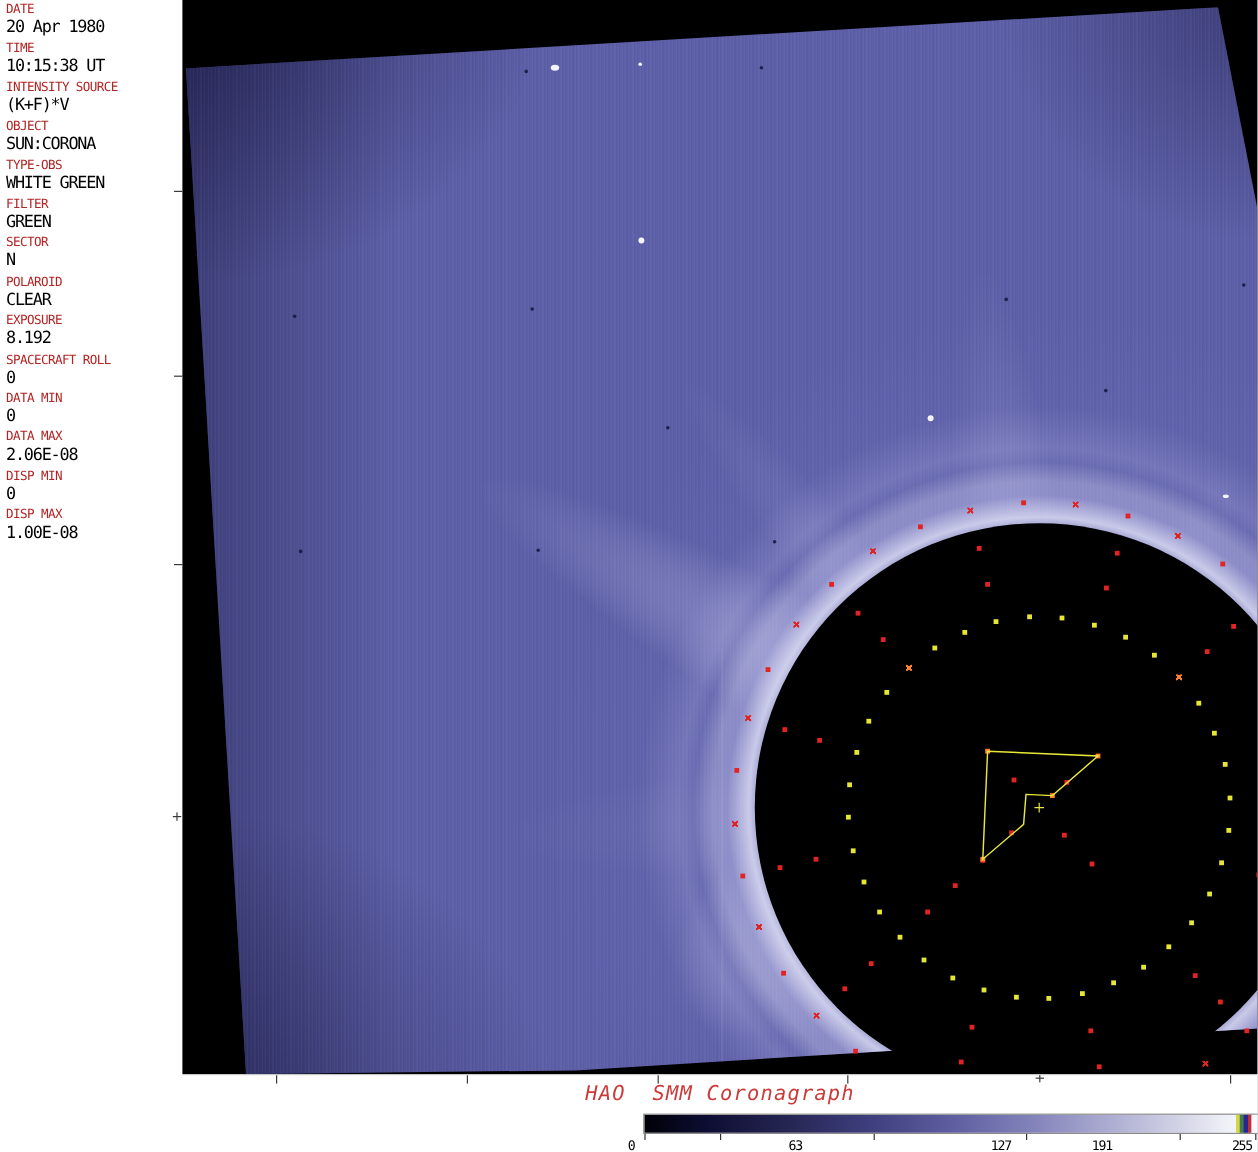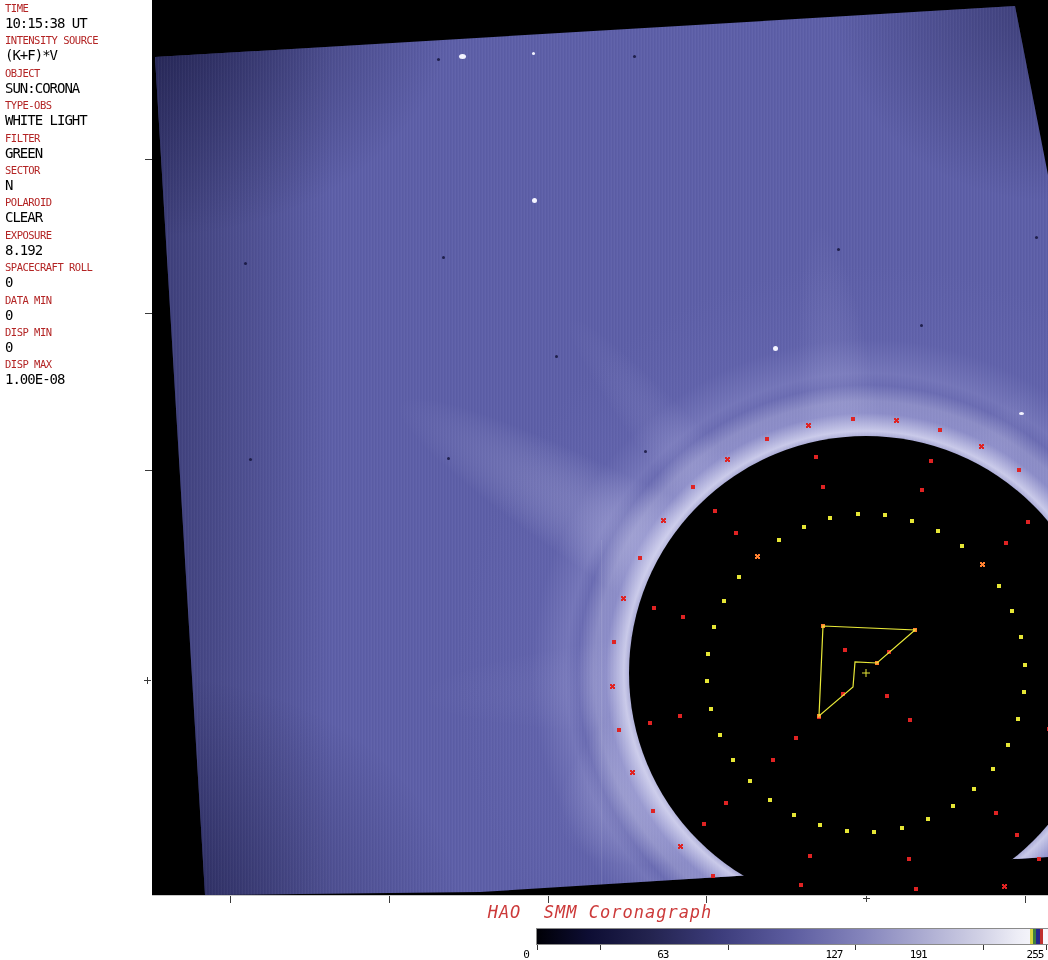--- a/index.html
+++ b/index.html
@@ -57,34 +57,38 @@
                    #8585bc 64%,#adadd2 76%,#d2d2e6 87%,#ededf6 94%,#fcfcff 100%);}
   .cstripe{position:absolute;top:0;height:15px;}
   .cbtick{position:absolute;top:945px;width:1px;height:5px;background:#333;}
   .cblabel{position:absolute;top:948px;font-size:11px;color:#000;transform:translateX(-50%);letter-spacing:-1px;}
 </style>
 </head>
 <body>
 
 <div id="sidebar">
     <div class="meta">
+      <div class="mlabel">DATE</div>
+      <div class="mvalue">20 Apr 1980</div>
+    </div>
+    <div class="meta">
       <div class="mlabel">TIME</div>
       <div class="mvalue">10:15:38 UT</div>
     </div>
     <div class="meta">
       <div class="mlabel">INTENSITY SOURCE</div>
       <div class="mvalue">(K+F)*V</div>
     </div>
     <div class="meta">
       <div class="mlabel">OBJECT</div>
       <div class="mvalue">SUN:CORONA</div>
     </div>
     <div class="meta">
       <div class="mlabel">TYPE-OBS</div>
-      <div class="mvalue">WHITE LIGHT</div>
+      <div class="mvalue">WHITE GREEN</div>
     </div>
     <div class="meta">
       <div class="mlabel">FILTER</div>
       <div class="mvalue">GREEN</div>
     </div>
     <div class="meta">
       <div class="mlabel">SECTOR</div>
       <div class="mvalue">N</div>
     </div>
     <div class="meta">
@@ -95,20 +99,24 @@
       <div class="mlabel">EXPOSURE</div>
       <div class="mvalue">8.192</div>
     </div>
     <div class="meta">
       <div class="mlabel">SPACECRAFT ROLL</div>
       <div class="mvalue">0</div>
     </div>
     <div class="meta">
       <div class="mlabel">DATA MIN</div>
       <div class="mvalue">0</div>
+    </div>
+    <div class="meta">
+      <div class="mlabel">DATA MAX</div>
+      <div class="mvalue">2.06E-08</div>
     </div>
     <div class="meta">
       <div class="mlabel">DISP MIN</div>
       <div class="mvalue">0</div>
     </div>
     <div class="meta">
       <div class="mlabel">DISP MAX</div>
       <div class="mvalue">1.00E-08</div>
     </div>
   </div>

